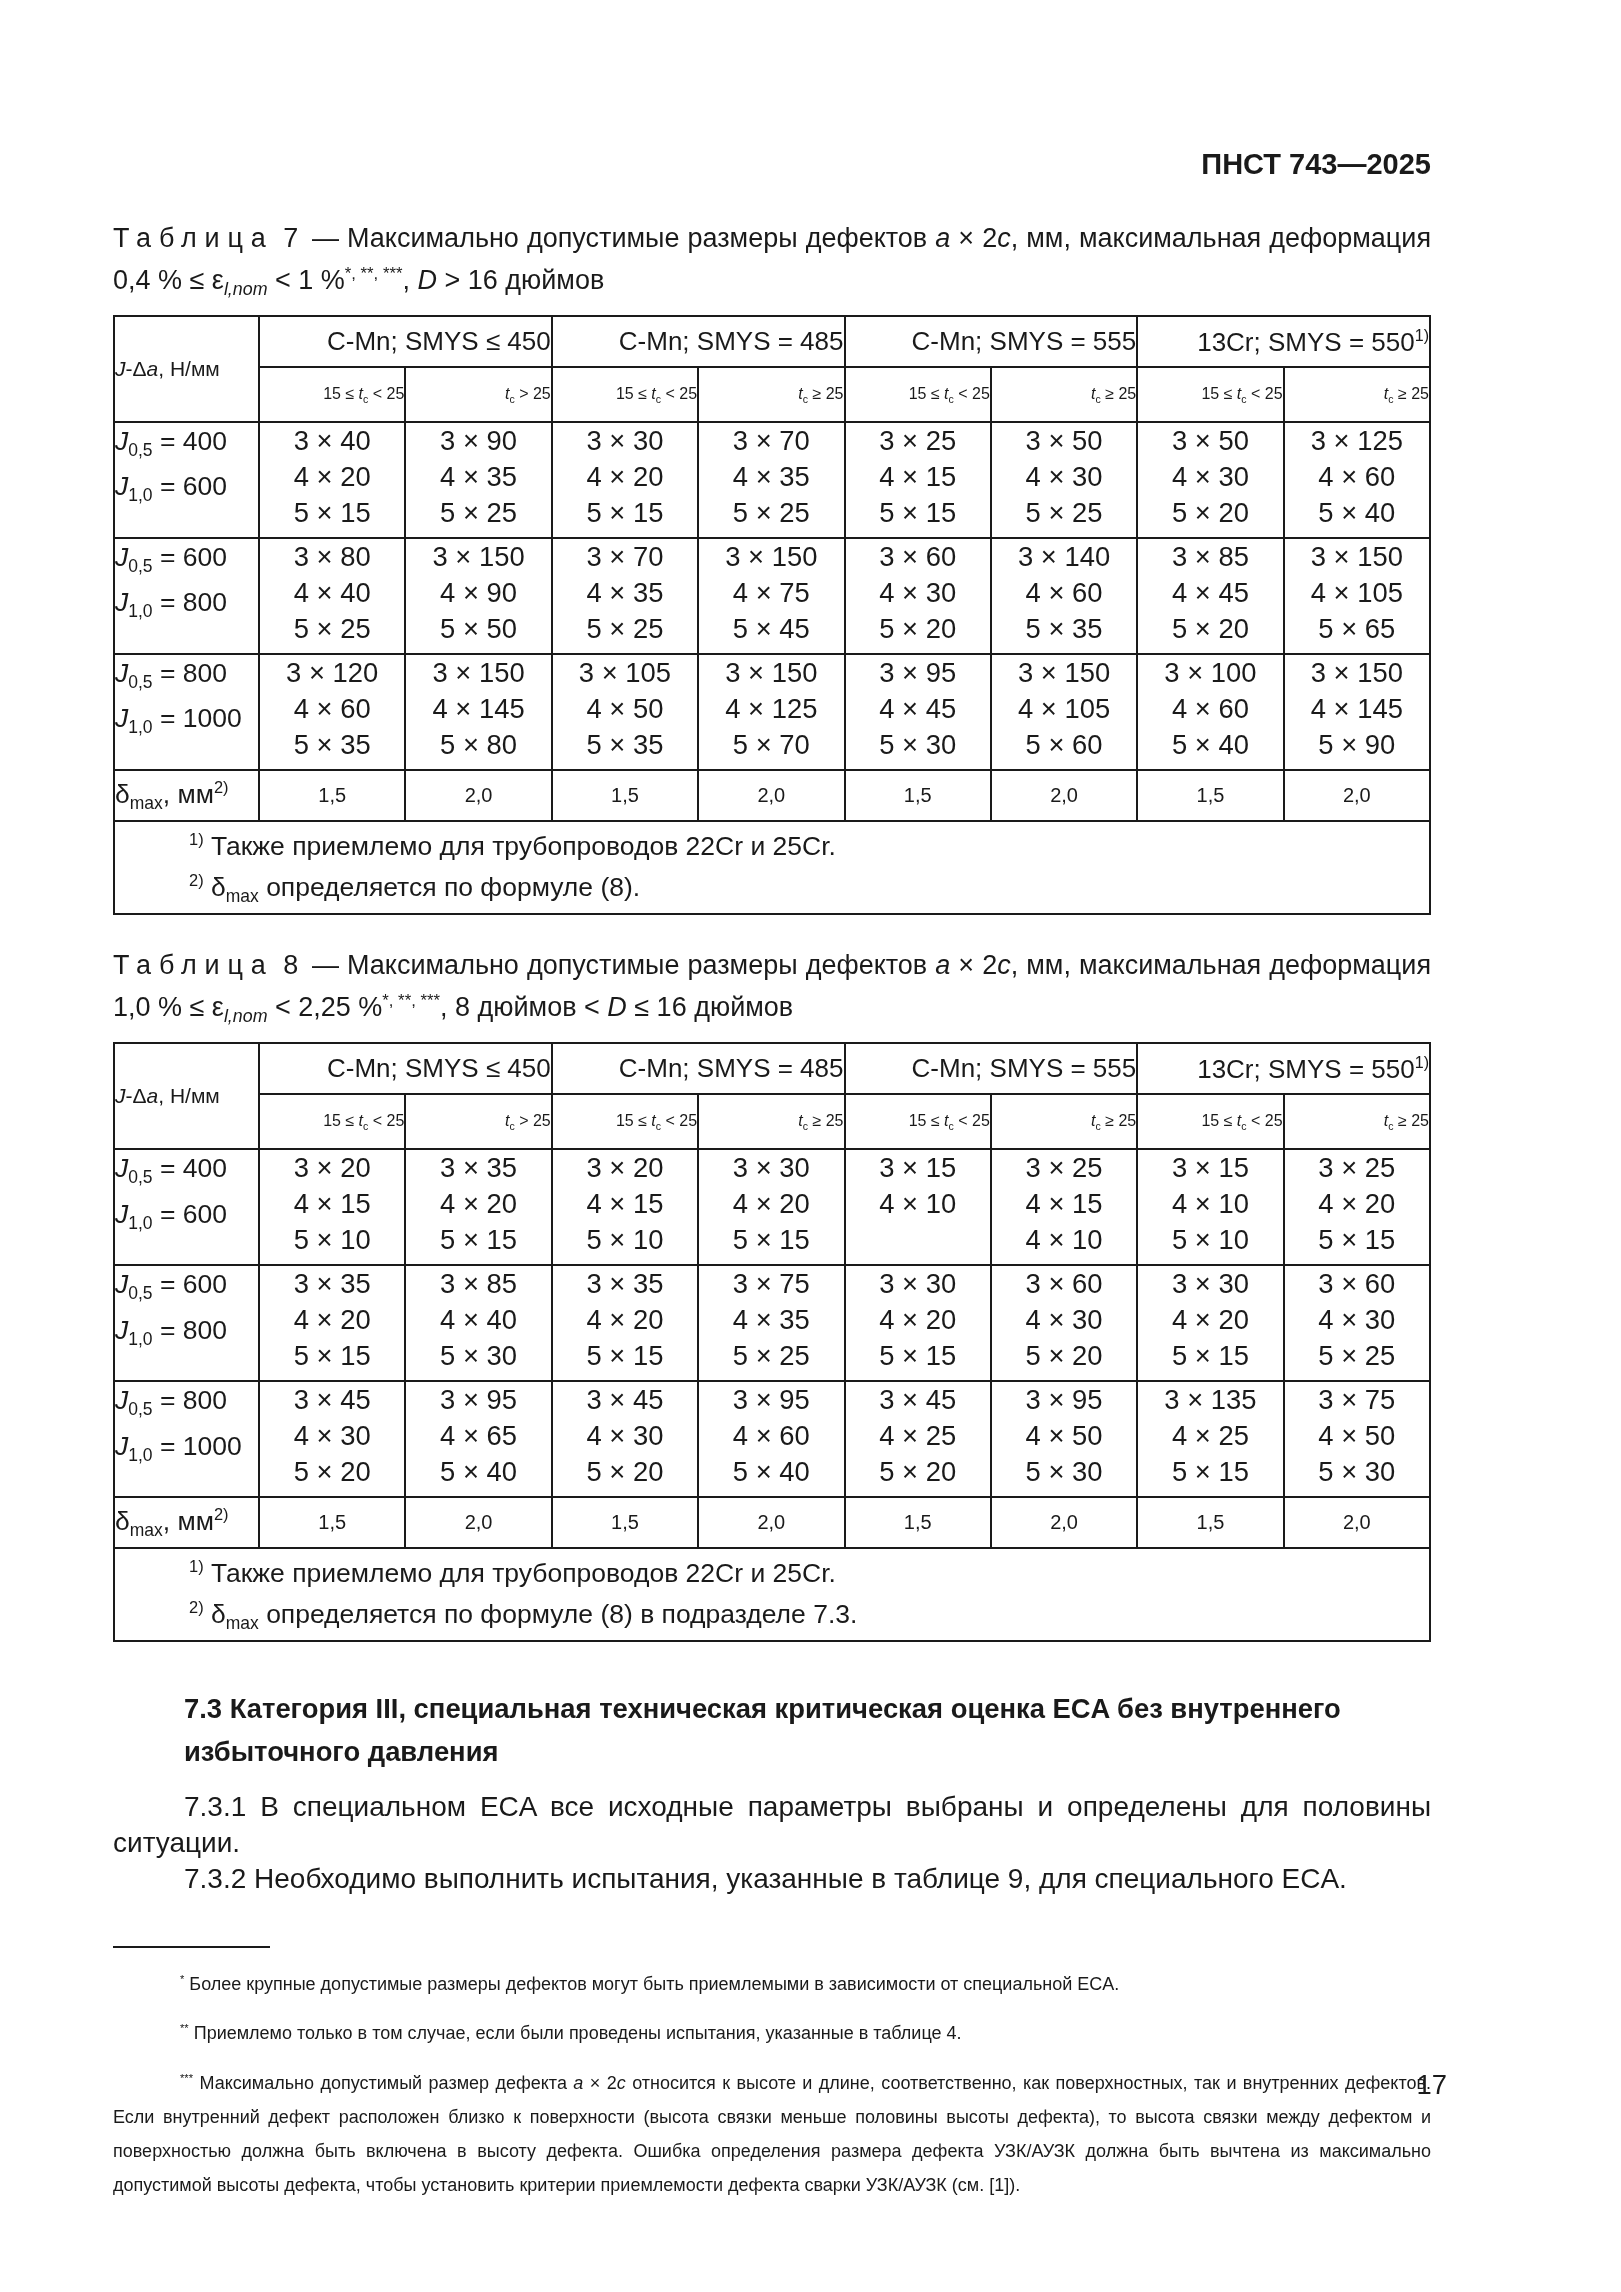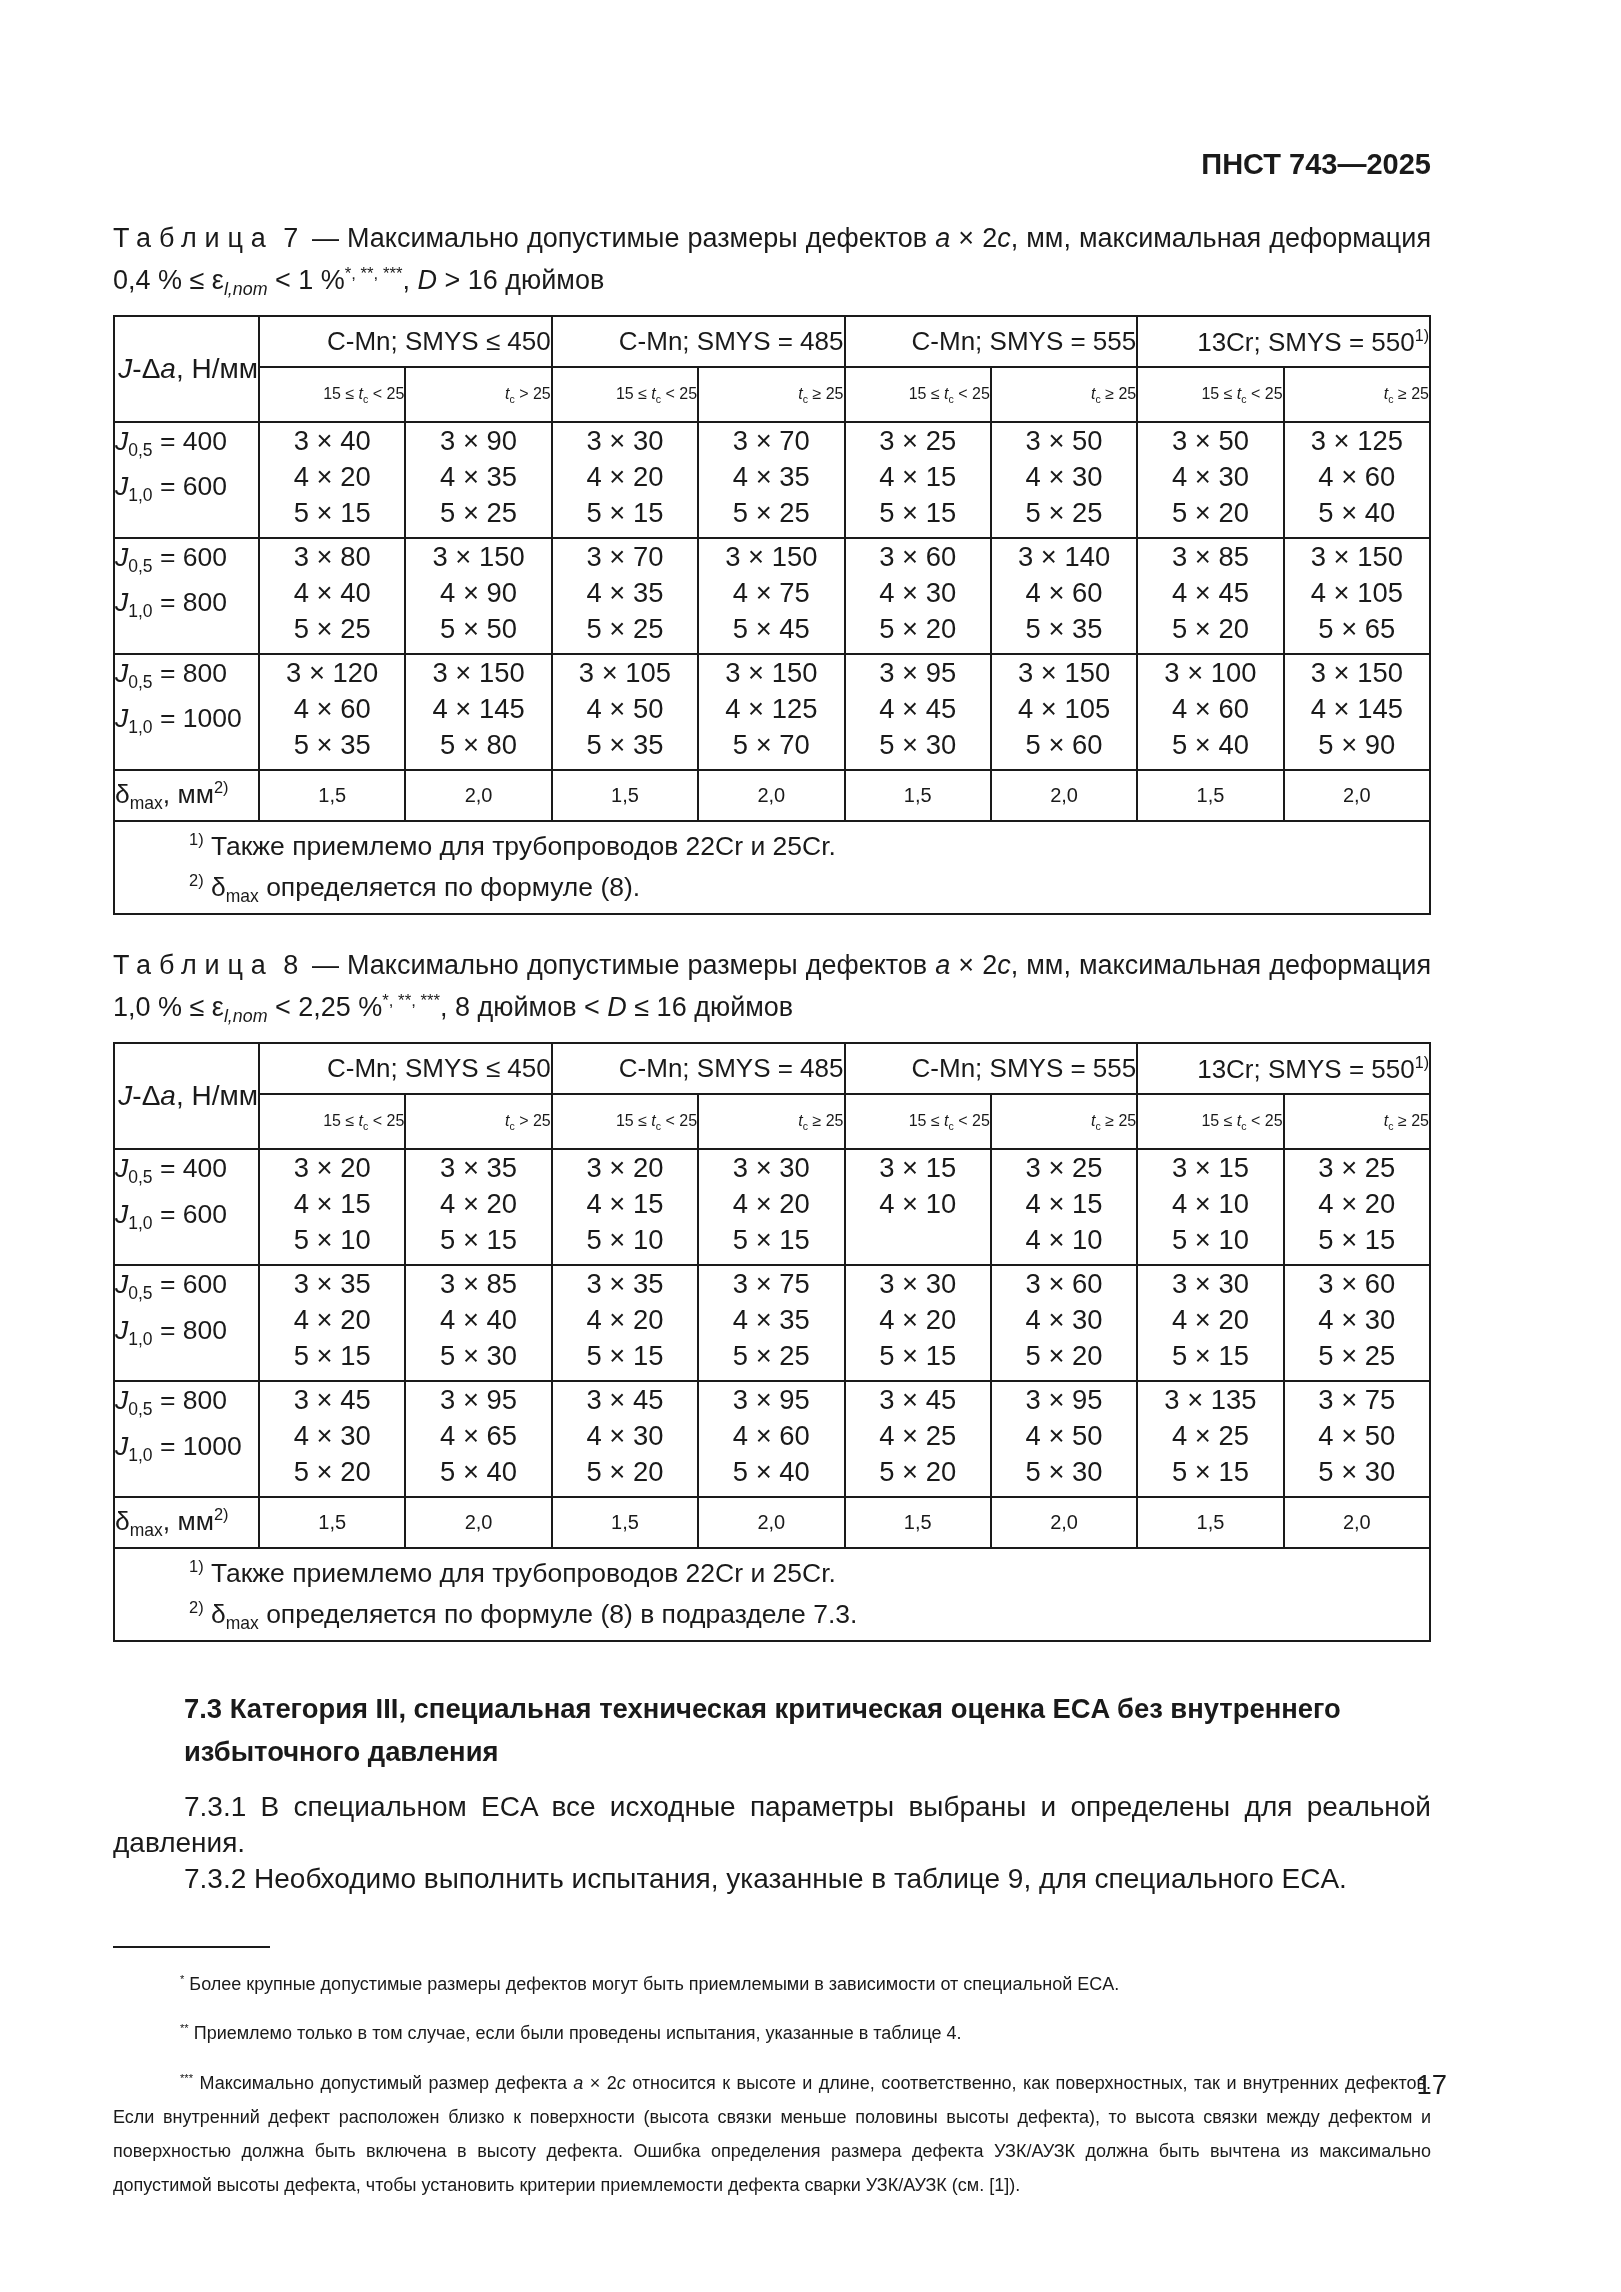--- a/index.html
+++ b/index.html
@@ -13,21 +13,21 @@
   .cap-line1{text-align:justify;text-align-last:justify}
   .tbl-word{letter-spacing:7.8px}
   .cap-num{margin:0 13.7px 0 9.8px}
 
   table.gost{border-collapse:collapse;table-layout:fixed;width:1318px;
              border:2.9px solid #1a1a1a;margin:0 0 33px 0}
   table.gost th,table.gost td{border:2px solid #1a1a1a;font-weight:normal;padding:0}
   .gl{border-left-width:2.9px !important}
   .gh{height:49px;font-size:26px;text-align:right;vertical-align:middle;border-bottom-width:2.9px !important}
   .sh{height:53px;font-size:16px;text-align:right;vertical-align:middle;white-space:nowrap;border-bottom-width:2.9px !important}
-  .corner{font-size:28px;text-align:right;vertical-align:middle}
+  .corner{font-size:21px;text-align:left;vertical-align:middle}
   .trow td{border-top-width:2.9px}
   .rh{height:114px;font-size:26.5px;line-height:36px;text-align:left;vertical-align:top;padding:5.9px 2px 0 9.8px;white-space:nowrap}
   .dc{font-size:27.4px;line-height:36px;text-align:center;vertical-align:top;padding-top:5.9px;white-space:pre-line}
   .drow td{border-top-width:2.9px}
   .dv{height:49px;font-size:20px;text-align:center;vertical-align:middle}
   .dh{height:49px;font-size:26.5px;vertical-align:middle;padding:0 0 0 9.8px;white-space:nowrap}
   .fnr td{border-top-width:2px;text-align:left;vertical-align:top;padding:7.8px 9.8px 13.7px 9.8px}
   .tfn{font-size:26.5px;line-height:34px;text-indent:74px}
 
   sub{font-size:66%}
@@ -318,21 +318,21 @@
         <tr class="fnr">
           <td colspan="9">
             <div class="tfn"><sup>1)</sup> Также приемлемо для трубопроводов 22Cr и 25Cr.</div>
             <div class="tfn"><sup>2)</sup> δ<sub>max</sub> определяется по формуле (8) в подразделе 7.3.</div>
           </td>
         </tr>
       </tbody>
     </table>
 
     <div class="sec-heading">7.3  Категория III, специальная техническая критическая оценка ECA без внутреннего<br>избыточного давления</div>
-    <p class="para first">7.3.1  В специальном ECA все исходные параметры выбраны и определены для реальной давления.</p>
+    <p class="para first">7.3.1  В специальном ECA все исходные параметры выбраны и определены для половины ситуации.</p>
     <p class="para">7.3.2  Необходимо выполнить испытания, указанные в таблице 9, для специального ECA.</p>
 
     <div class="fn-sep"></div>
     <p class="pfn"><sup>*</sup> Более крупные допустимые размеры дефектов могут быть приемлемыми в зависимости от специальной ECA.</p>
     <p class="pfn"><sup>**</sup> Приемлемо только в том случае, если были проведены испытания, указанные в таблице 4.</p>
     <p class="pfn"><sup>***</sup> Максимально допустимый размер дефекта <i>a</i> × 2<i>c</i> относится к высоте и длине, соответственно, как поверхностных, так и внутренних дефектов. Если внутренний дефект расположен близко к поверхности (высота связки меньше половины высоты дефекта), то высота связки между дефектом и поверхностью должна быть включена в высоту дефекта. Ошибка определения размера дефекта УЗК/АУЗК должна быть вычтена из максимально допустимой высоты дефекта, чтобы установить критерии приемлемости дефекта сварки УЗК/АУЗК (см. [1]).</p>
   </div>
 
   <div class="page-num">17</div>
 </div>

